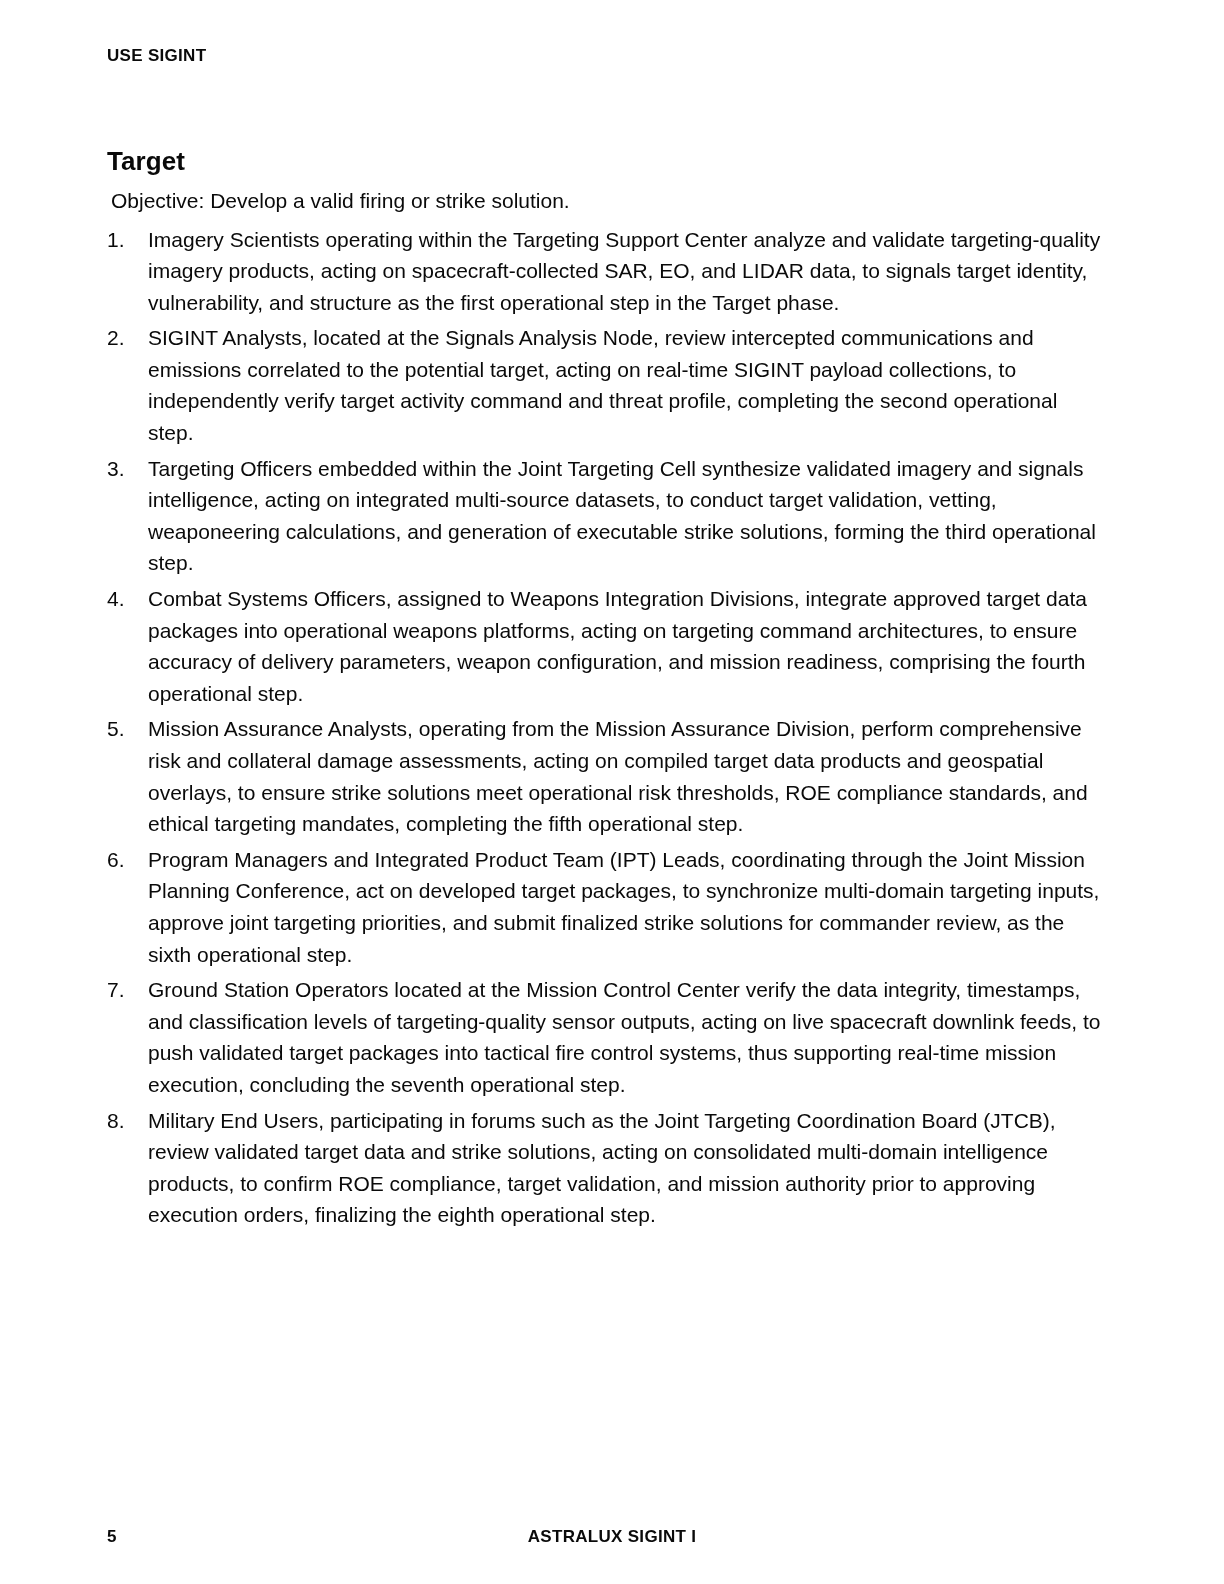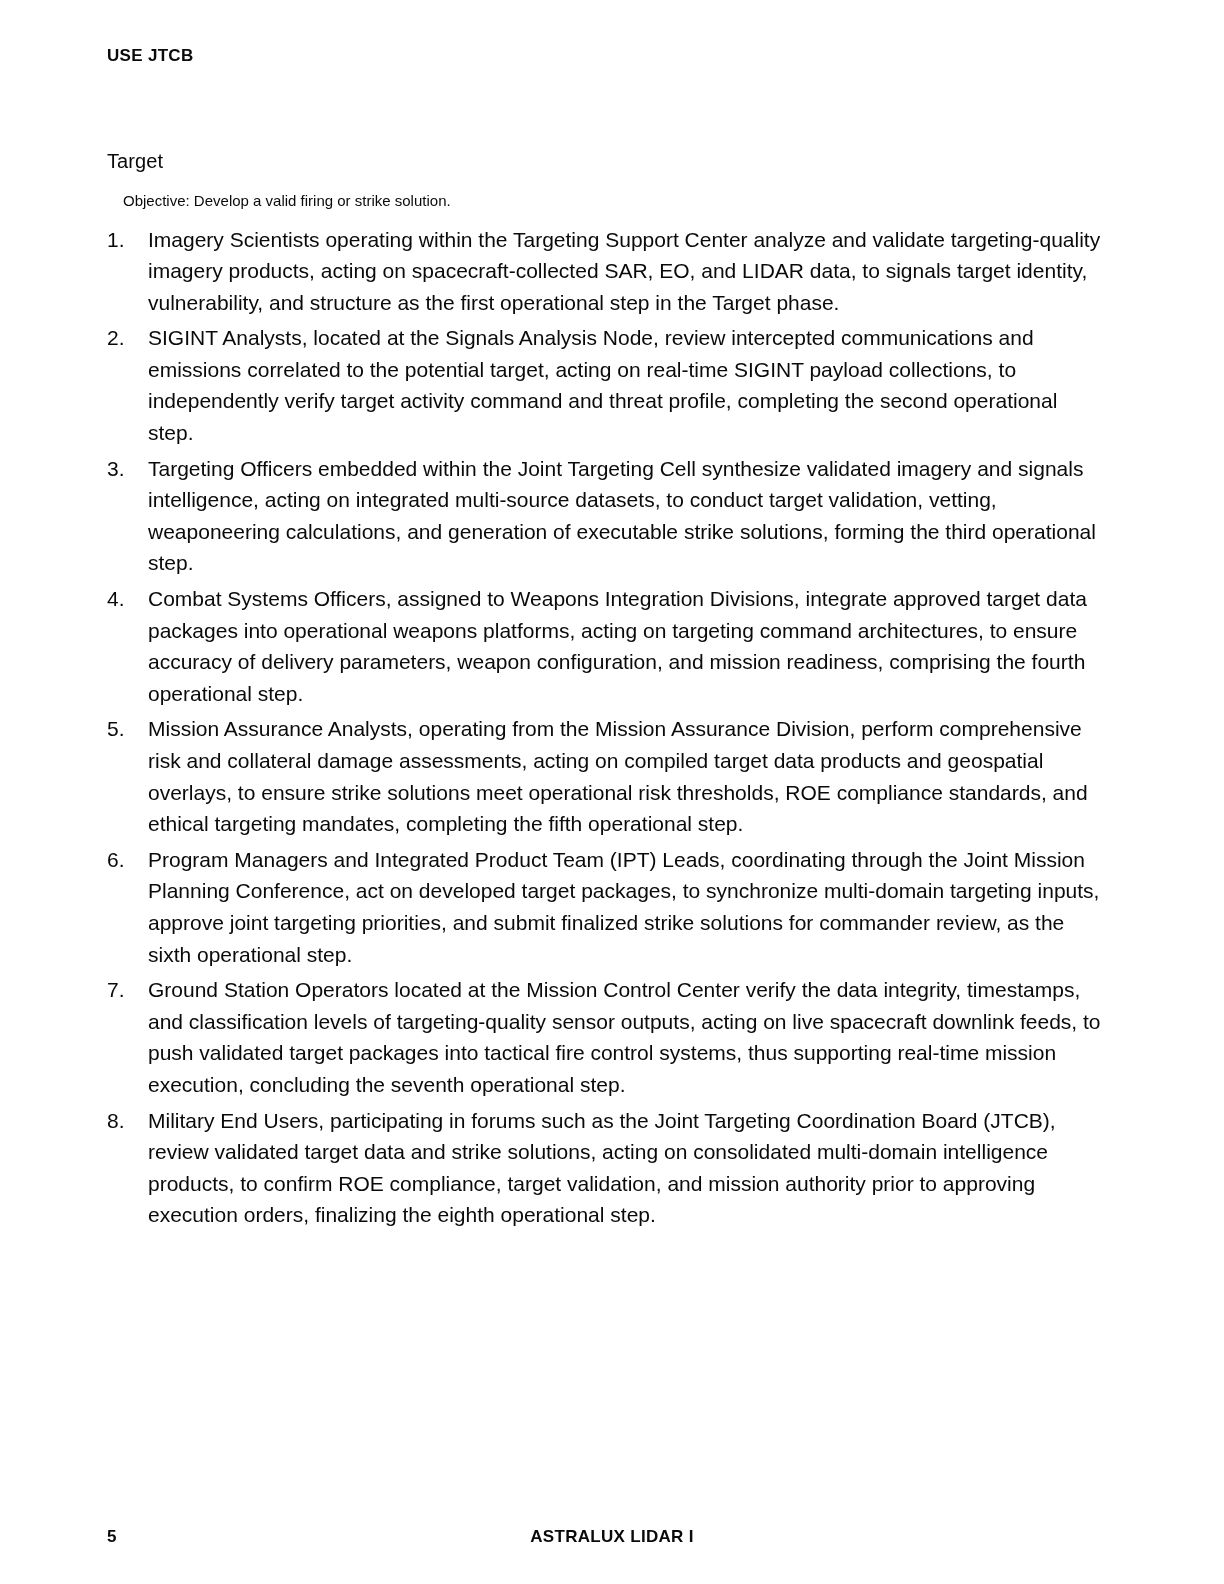--- a/index.html
+++ b/index.html
@@ -26,30 +26,30 @@
     letter-spacing: 0.3px;
     color: #0a0a0a;
   }
   .content {
     position: absolute;
     top: 147px;
     left: 107px;
     width: 1000px;
   }
   .section-title {
-    font-size: 20px;
-    font-weight: 400;
+    font-size: 26px;
+    font-weight: 700;
     line-height: 28px;
     margin: 0 0 10px 0;
     letter-spacing: 0.1px;
   }
   .objective {
-    font-size: 15px;
+    font-size: 21px;
     line-height: 31.5px;
-    margin: 0 0 7px 16px;
+    margin: 0 0 7px 4px;
   }
   ol.steps {
     list-style: none;
     margin: 0;
     padding: 0;
   }
   ol.steps li {
     display: flex;
     font-size: 21px;
     line-height: 31.6px;
@@ -83,21 +83,21 @@
     top: 0;
     text-align: center;
   }
 </style>
 </head>
 <body>
 
 <div class="page">
 
   <div class="running-header">
-    <span>USE JTCB</span>
+    <span>USE SIGINT</span>
   </div>
 
   <div class="content">
     <h1 class="section-title">Target</h1>
     <p class="objective">Objective: Develop a valid firing or strike solution.</p>
 
     <ol class="steps">
       <li>
         <span class="num">1.</span>
         <span class="txt">Imagery Scientists operating within the Targeting Support Center analyze and validate targeting-quality imagery products, acting on spacecraft-collected SAR, EO, and LIDAR data, to signals target identity, vulnerability, and structure as the first operational step in the Target phase.</span>
@@ -128,16 +128,16 @@
       </li>
       <li>
         <span class="num">8.</span>
         <span class="txt">Military End Users, participating in forums such as the Joint Targeting Coordination Board (JTCB), review validated target data and strike solutions, acting on consolidated multi-domain intelligence products, to confirm ROE compliance, target validation, and mission authority prior to approving execution orders, finalizing the eighth operational step.</span>
       </li>
     </ol>
   </div>
 
   <div class="page-footer">
     <span class="page-num">5</span>
-    <span class="doc-title">ASTRALUX LIDAR I</span>
+    <span class="doc-title">ASTRALUX SIGINT I</span>
   </div>
 
 </div>
 
 </body></html>

